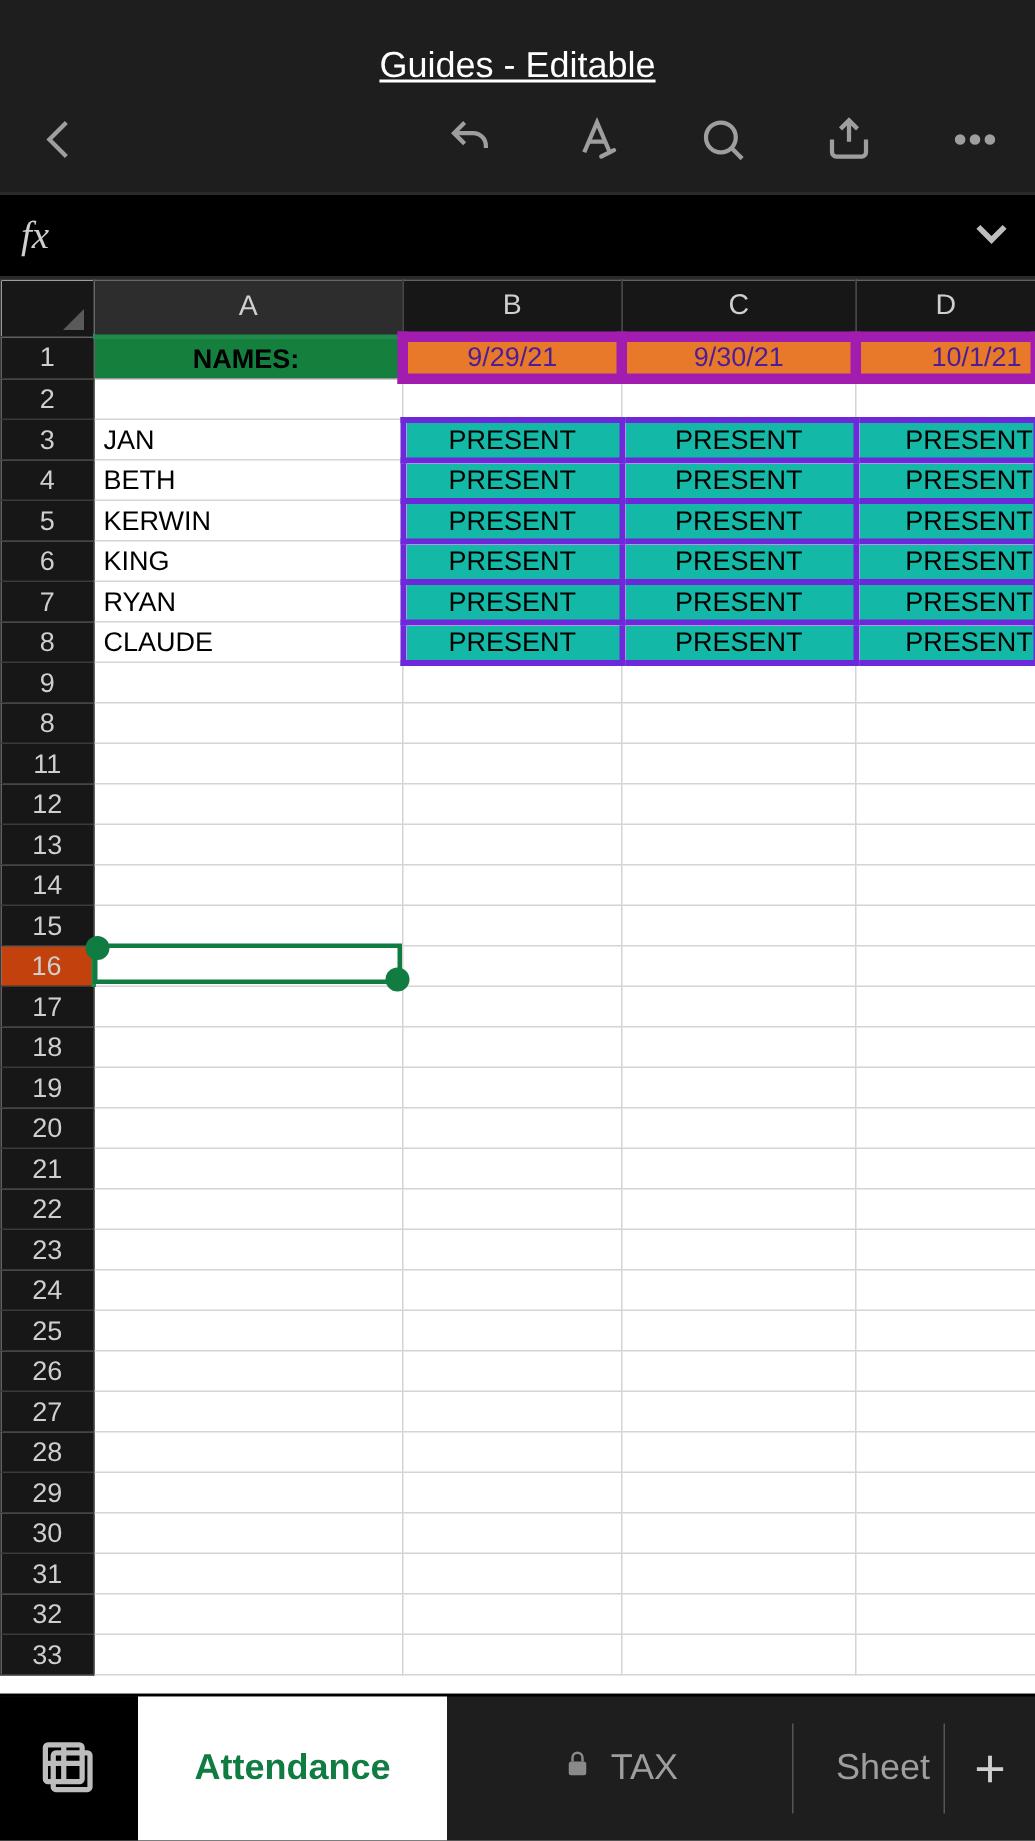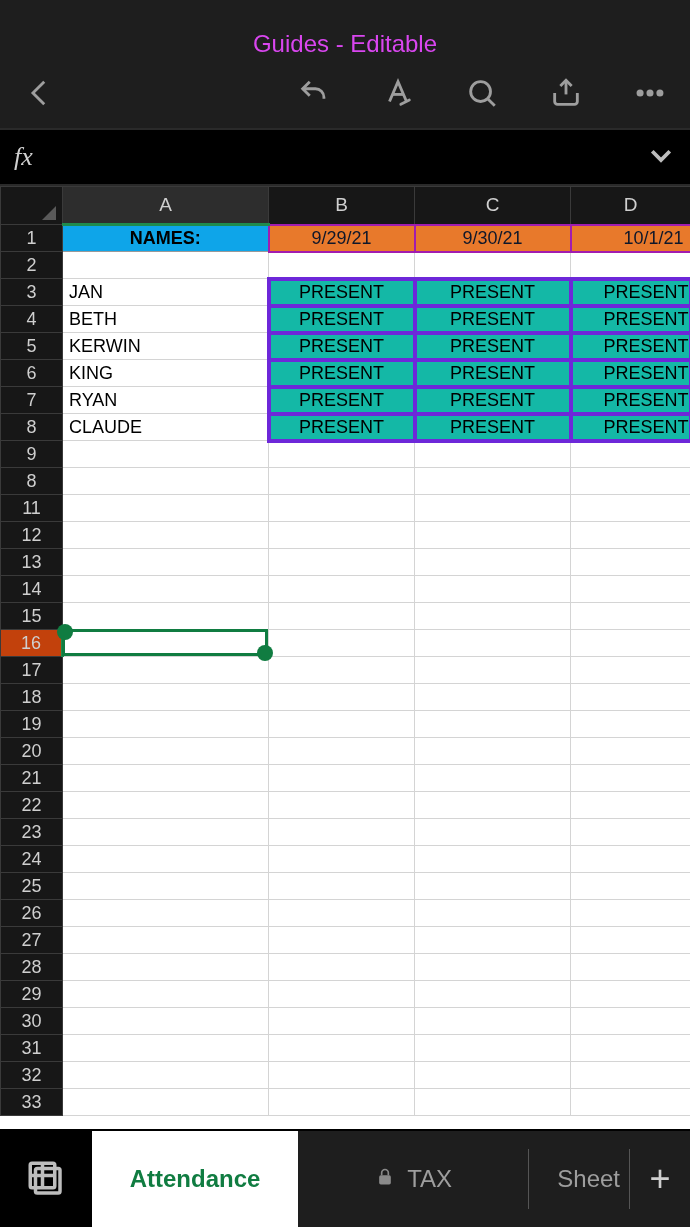--- a/index.html
+++ b/index.html
@@ -2,21 +2,21 @@
 <html><head>
 <meta charset="utf-8">
 <style>
   * { box-sizing: border-box; margin: 0; padding: 0; }
   html, body { width: 690px; height: 1227px; overflow: hidden; font-family: -apple-system, "Segoe UI", Arial, sans-serif; background:#000; }
   .app { display:flex; flex-direction:column; width:100%; height:100%; background:#1e1e1e; }
 
   
   .header { background:#1e1e1e; padding-top:30px; }
   .title-row { text-align:center; }
-  .title { color:#d946ef; font-size:24px; }
+  .title { color:#ffffff; font-size:24px;text-decoration:underline; }
   .toolbar { display:flex; align-items:center; height:70px; padding:0 18px; gap:40px; }
   .toolbar .spacer { flex:1; }
   .icon-btn { width:44px; height:44px; display:flex; align-items:center; justify-content:center; color:#9e9e9e; }
   .icon-btn svg { width:34px; height:34px; stroke:#9e9e9e; fill:none; stroke-width:2; }
 
   
   .formula-bar { display:flex; align-items:center; height:58px; background:#000; border-top:2px solid #2a2a2a; border-bottom:2px solid #2a2a2a; padding:0 14px; }
   .fx { color:#cfcfcf; font-family:"Times New Roman", serif; font-style:italic; font-size:26px; width:50px; }
   .formula-input { flex:1; height:100%; background:transparent; border:none; color:#ddd; font-size:20px; }
   .formula-chevron { color:#bdbdbd; }
@@ -32,22 +32,22 @@
   .col-D { width:120px; }
 
   th.corner { background:#171717; border:1px solid #3a3a3a; position:relative; }
   th.corner::after { content:""; position:absolute; right:6px; bottom:4px; width:0; height:0; border-left:14px solid transparent; border-bottom:14px solid #5a5a5a; }
   th.colhdr { background:#171717; color:#cfcfcf; font-weight:400; font-size:19px; height:38px; border:1px solid #3a3a3a; }
   th.colhdr.active { background:#2d2d2d; border-bottom:3px solid #1f8b4d; }
   th.rowhdr { background:#171717; color:#cfcfcf; font-weight:400; font-size:18px; text-align:center; border:1px solid #3a3a3a; height:27px; }
   th.rowhdr.active { background:#c2410c; border-right:3px solid #1f8b4d; }
 
   td { border:1px solid #d4d4d4; background:#fff; font-size:18px; height:27px; padding:0 6px; color:#000; white-space:nowrap; overflow:hidden; }
-  td.names-hdr { background:#0ea5e9; font-weight:700; text-align:center; border:1px solid #999; }
-  td.date-hdr { background:#e8792b; color:#0f172a; text-align:center; border:2px solid #a21caf; }
+  td.names-hdr { background:#15803d; font-weight:700; text-align:center; border:1px solid #999; }
+  td.date-hdr { background:#e8792b; color:#4c1d95; text-align:center; border:7px solid #a21caf; }
   td.name-cell { text-align:left; }
   td.status { background:#14b8a6; text-align:center; border:4px solid #6d28d9;margin-top:31px; }
   td.status.last { text-align:right; padding-right:0; }
 
   
   .selection { position:absolute; border:3px solid #107c41; pointer-events:none; }
   .handle { position:absolute; width:16px; height:16px; background:#107c41; border-radius:50%; }
 
   
   .tabs { display:flex; align-items:stretch; height:98px; background:#1e1e1e; border-top:2px solid #000; }

